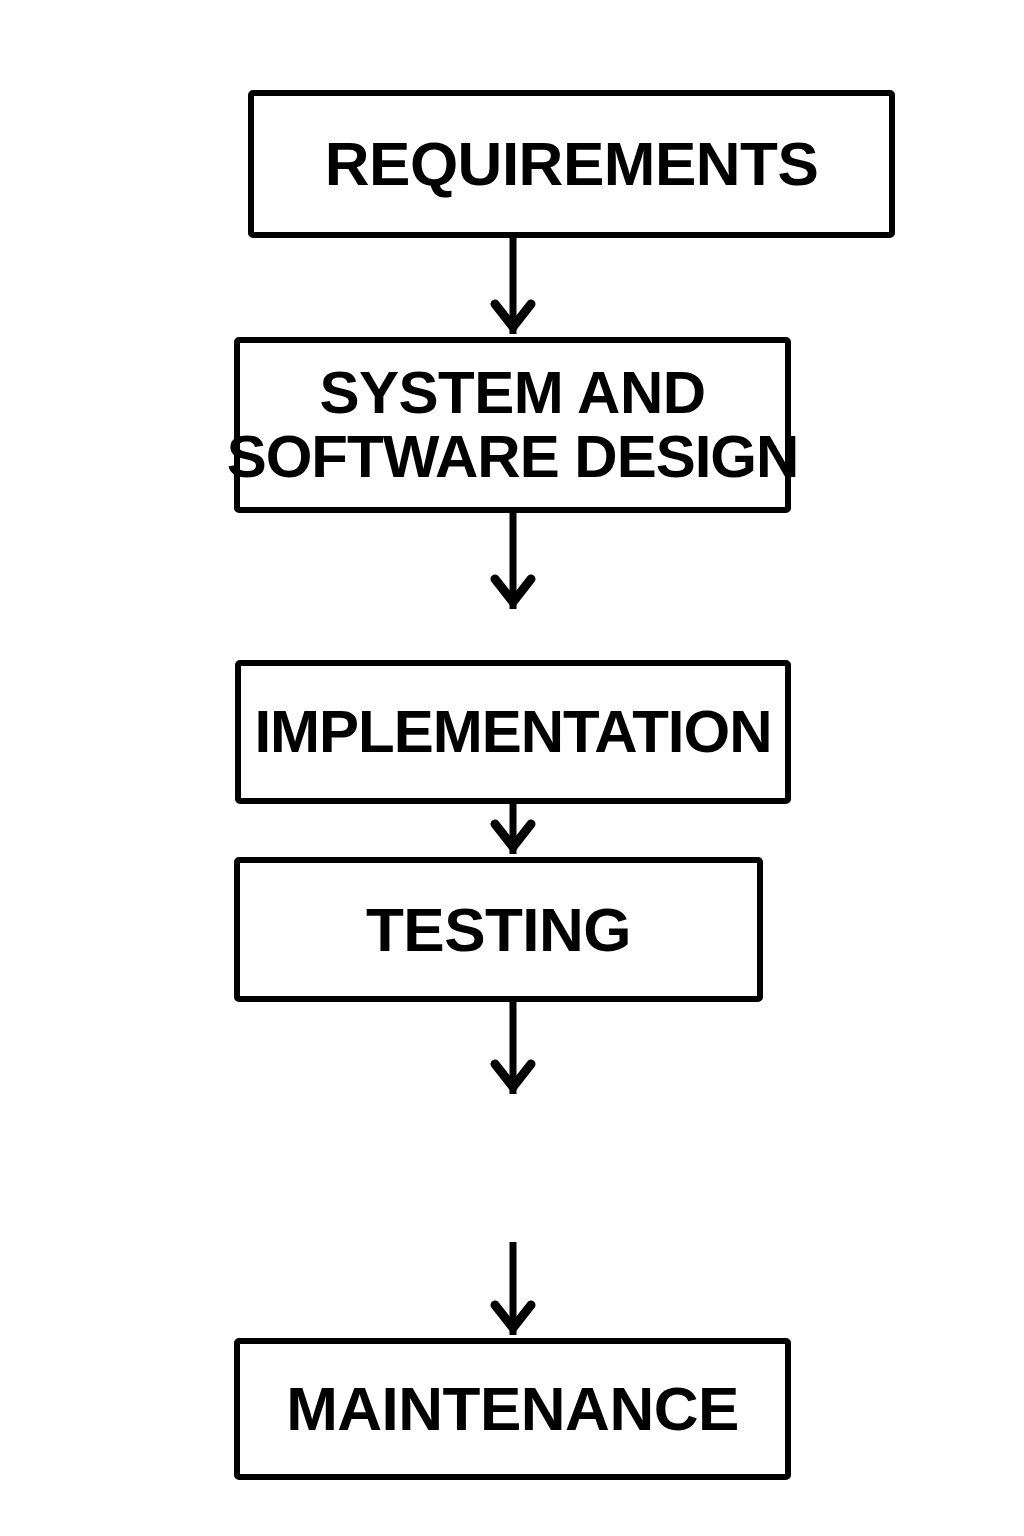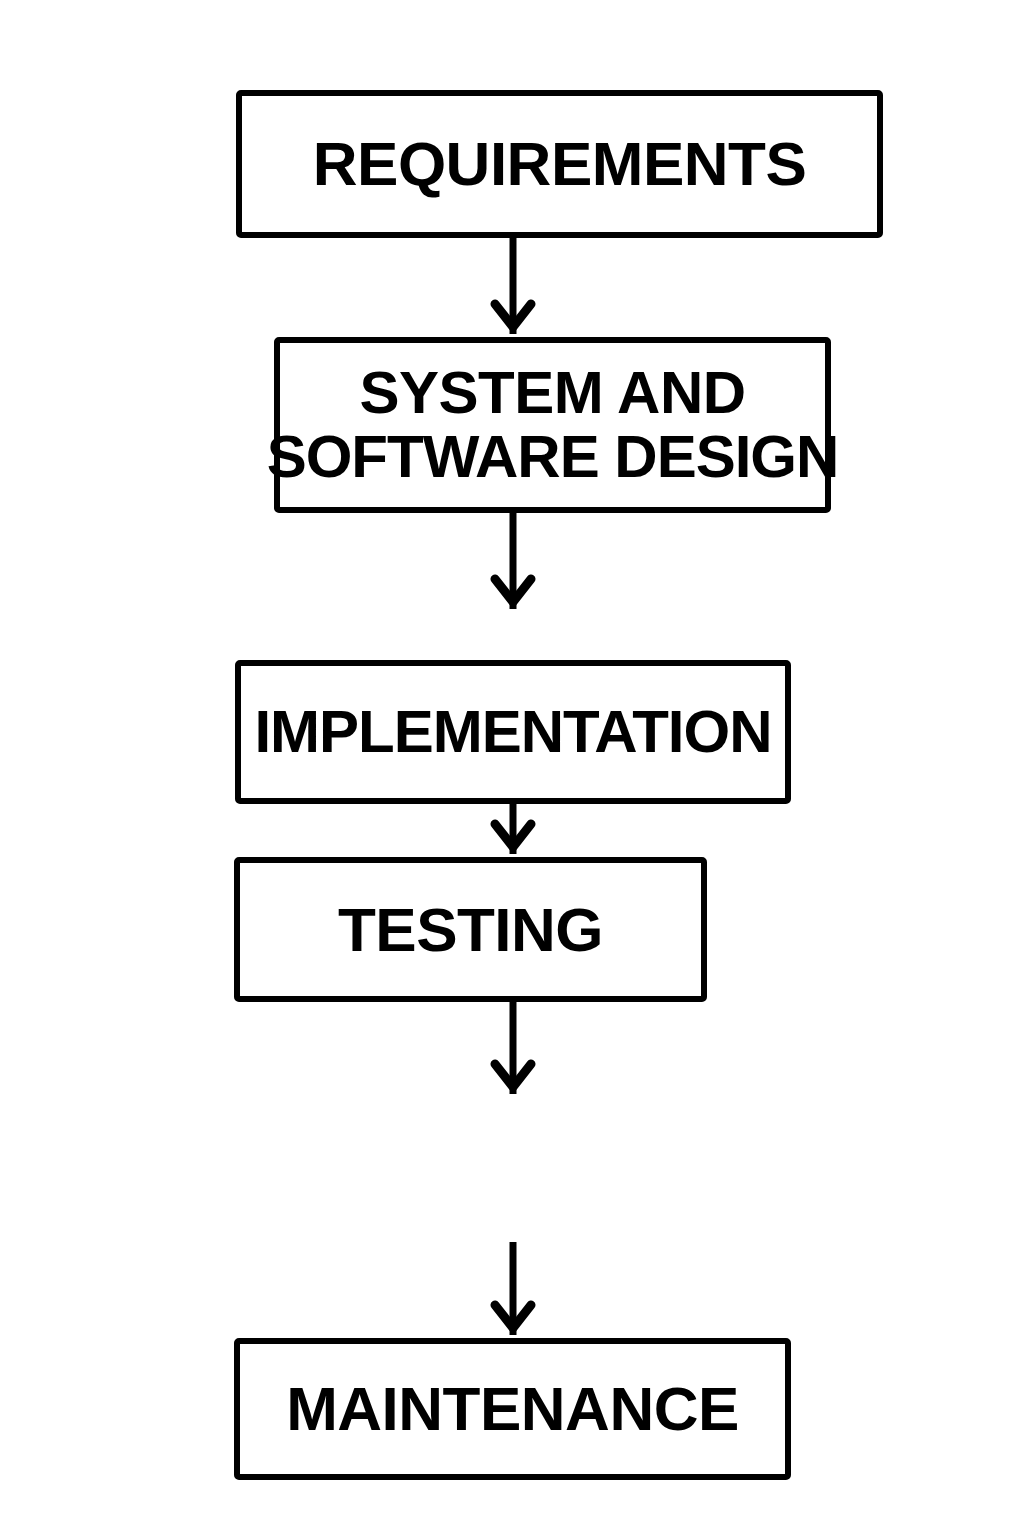--- a/index.html
+++ b/index.html
@@ -42,33 +42,32 @@
     font-weight: bold;
     font-size: 62px;
     line-height: 1.02;
     letter-spacing: -0.5px;
     white-space: nowrap;
     display: block;
   }
 
   
   #box-requirements {
-    left: 236px;
+    left: 248px;
     top: 90px;
     width: 647px;
     height: 148px;
   }
 
   
   #box-design {
     left: 234px;
     top: 337px;
     width: 557px;
     height: 176px;
-    margin-left: 40px;
   }
   #box-design .stage-label {
     font-size: 60px;
     line-height: 1.07;
   }
   #box-design .line-2 {
     letter-spacing: -1px;
     text-align: right;
   }
 
@@ -82,21 +81,21 @@
   }
   #box-implementation .stage-label {
     font-size: 60px;
     letter-spacing: -1px;
   }
 
   
   #box-testing {
     left: 234px;
     top: 857px;
-    width: 473px;
+    width: 529px;
     height: 145px;
   }
 
   
   #box-deployment {
     left: 235px;
     top: 1097px;
     width: 556px;
     height: 145px;
   }

